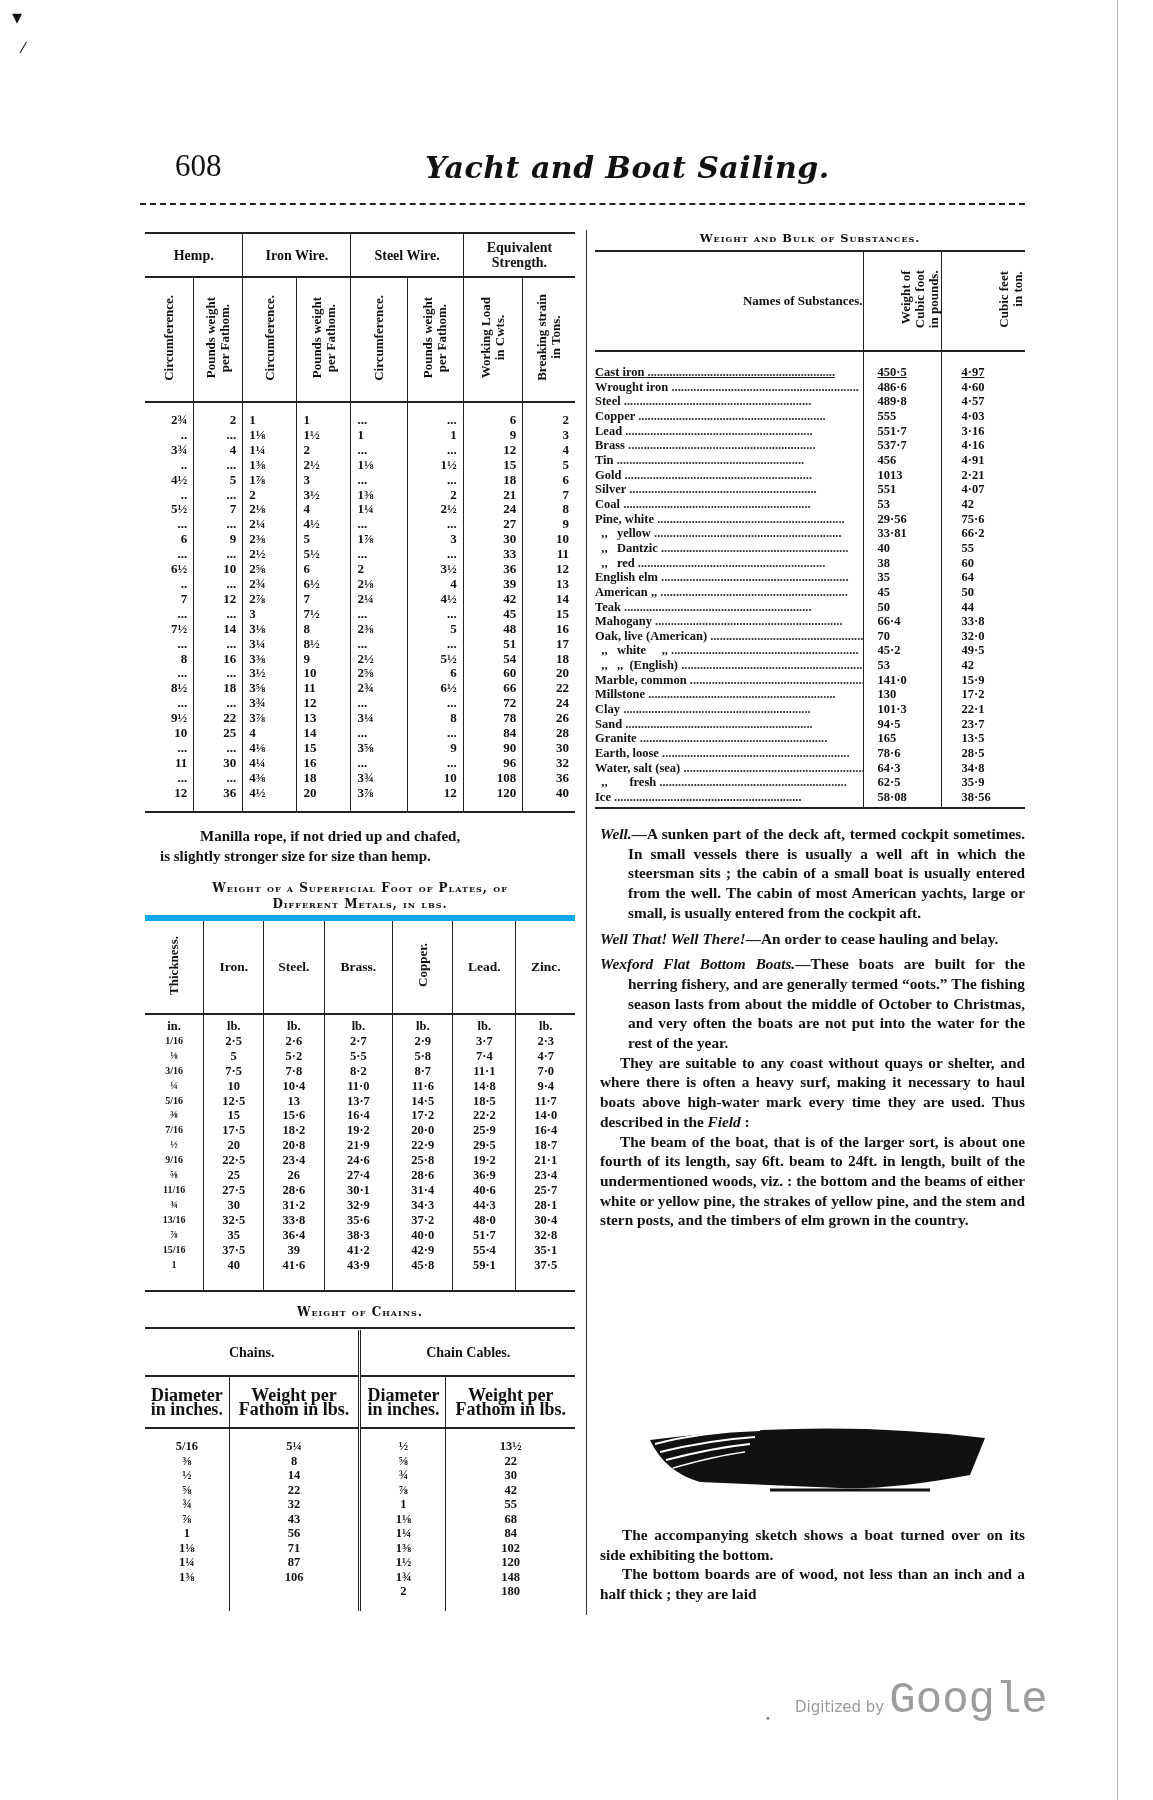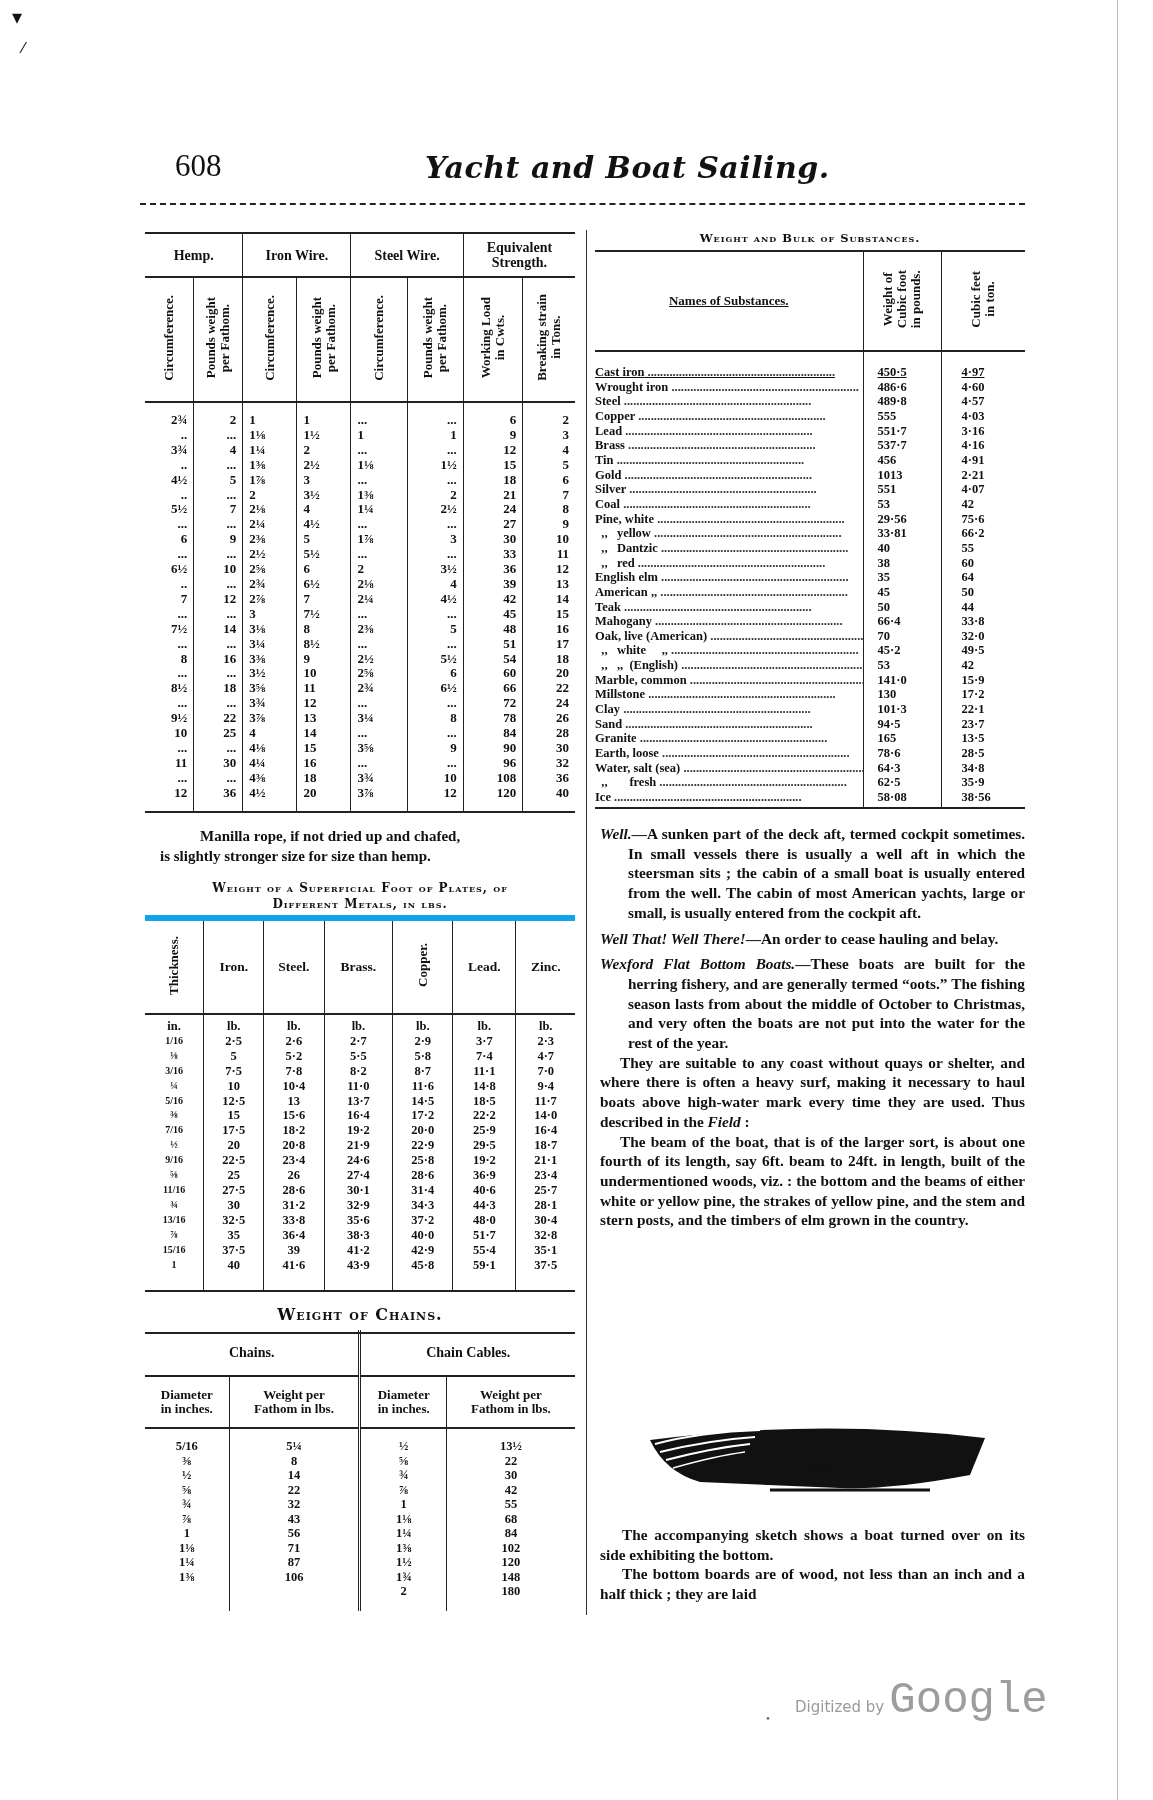--- a/index.html
+++ b/index.html
@@ -32,36 +32,36 @@
 
   .t2 { left: 145px; top: 915px; width: 430px; font-size: 12.5px; }
   .t2 th, .t2 td { border-left: 1.5px solid #222; text-align: center; }
   .t2 th:first-child, .t2 td:first-child { border-left: none; }
   .t2 thead th { height: 96px; border-top: 6px solid #0ea5e9; border-bottom: 2px solid #222; font-size: 13.5px; }
   .t2 tbody td { line-height: 14.9px; padding: 0 4px; }
   .t2 .units td { padding-top: 4px; }
   .t2 tbody tr:last-child td { padding-bottom: 18px; border-bottom: 2px solid #222; }
   .t2 td.frac { font-size: 10px; }
 
-  .chains-title { left: 145px; top: 1305px; width: 430px; text-align: center; font-size: 16px; padding-bottom: 8px; border-bottom: 2px solid #222; }
+  .chains-title { left: 145px; top: 1305px; width: 430px; text-align: center; font-size: 12px; padding-bottom: 8px; border-bottom: 2px solid #222; }
   .t3 { left: 145px; top: 1330px; width: 430px; font-size: 12.5px; }
   .t3 th, .t3 td { text-align: center; }
   .t3 .grp th { height: 46px; border-bottom: 2px solid #222; font-size: 14px; }
-  .t3 .sub th { height: 52px; border-bottom: 2px solid #222; font-size: 13px; line-height: 14px; }
+  .t3 .sub th { height: 52px; border-bottom: 2px solid #222; font-size: 18px; line-height: 14px; }
   .t3 .dbl { border-left: 3px double #222; }
   .t3 .sgl { border-left: 1.5px solid #222; }
   .t3 tbody td { line-height: 14.5px; }
   .t3 tbody tr:first-child td { padding-top: 10px; }
   .t3 tbody tr:last-child td { padding-bottom: 12px; }
 
   .bulk-title { left: 595px; top: 231px; width: 430px; text-align: center; font-size: 11.5px; }
   .t4 { left: 595px; top: 250px; width: 430px; font-size: 12.5px; }
   .t4 th, .t4 td { text-align: left; }
   .t4 thead th { height: 100px; border-top: 2px solid #222; border-bottom: 2px solid #222; font-size: 13px; }
-  .t4 thead th.c { text-align: center; text-decoration: underline; }
+  .t4 thead th.c { text-align: right; }
   .t4 .bl { border-left: 1.5px solid #222; }
   .t4 tbody td { line-height: 14.65px; white-space: nowrap; }
   .t4 tbody td.name { width: 268px; overflow: hidden; max-width: 268px; }
   .t4 tbody td.name span.dots { color: #333; }
   .t4 tbody td.w { padding-left: 14px; width: 78px; }
   .t4 tbody td.c { padding-left: 20px; }
   .t4 tbody tr:first-child td { padding-top: 13px; text-decoration: underline; }
   .t4 tbody tr:last-child td { border-bottom: 2px solid #222; padding-bottom: 2px; }
 
   .prose { left: 600px; width: 425px; font-family: "Liberation Serif", serif; font-weight: bold; font-size: 15.3px; line-height: 19.7px; text-align: justify; }

